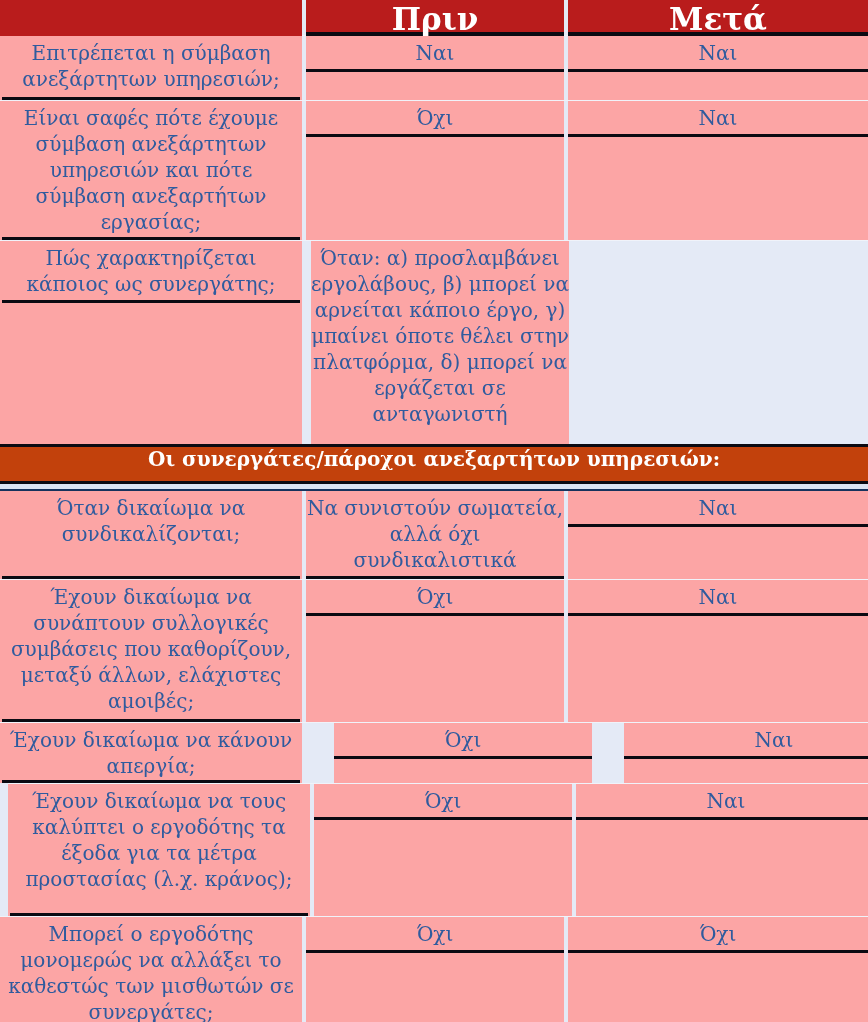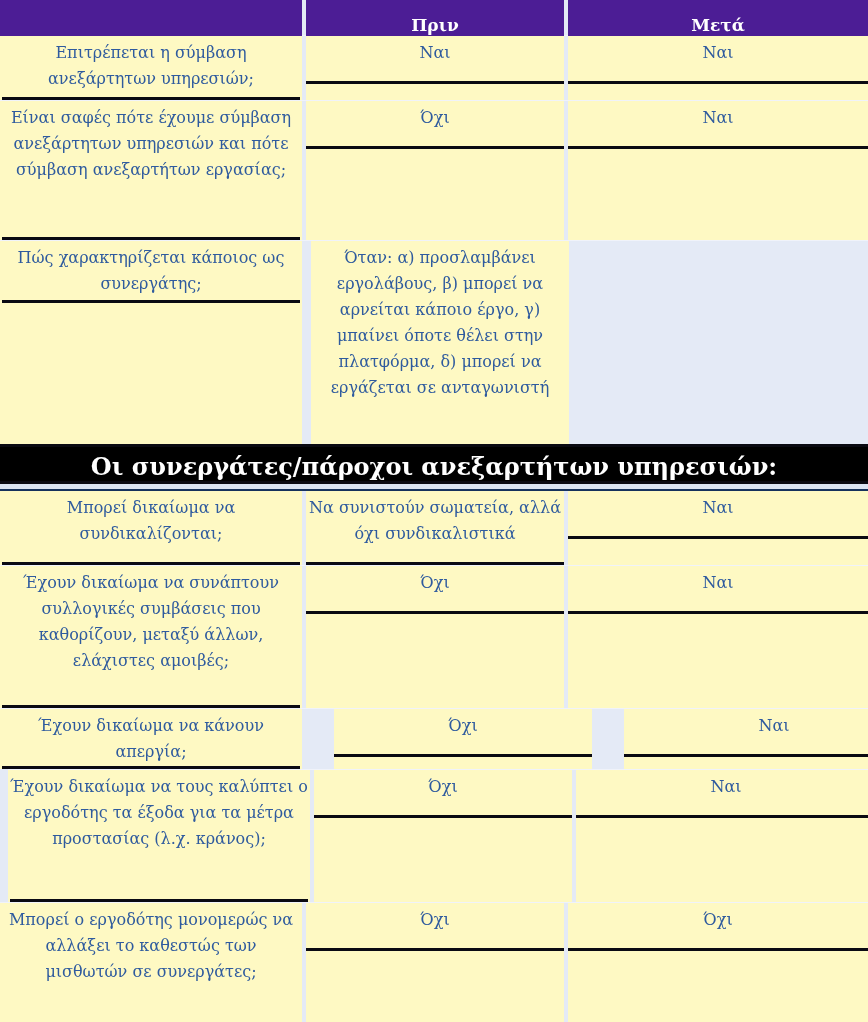--- a/index.html
+++ b/index.html
@@ -13,74 +13,74 @@
     box-sizing:border-box;
   }
   .row{
     display:grid;
     grid-template-columns:302px 258px 300px;
     column-gap:4px;
     box-sizing:border-box;
   }
   .row + .row{border-top:1px solid rgba(255,255,255,.45);}
   .cell{
-    background:#fef9c3;
+    background:#fca5a5;
     box-sizing:border-box;
     text-align:center;
-    font-size:16px;
+    font-size:20px;
     line-height:26px;
     padding-top:4px;
   }
   
   .hdr-row{height:35px;}
   .hdr-row .cell{
-    background:#4c1d95;
+    background:#b91c1c;
     color:#ffffff;
     font-weight:bold;
-    font-size:17px;
+    font-size:31px;
     display:flex;align-items:center;justify-content:center;
-    padding-top:12px;
+    padding-top:6px;
   }
   .hdr-row .cell.underlined{border-bottom:4px solid #0a0a12;}
   
   .q{
     display:flex;flex-direction:column;
     padding-left:2px;padding-right:2px;
   }
   .q::after{
     content:"";
     display:block;
     margin-top:auto;
     border-bottom:3px solid #0a0a12;
   }
   .r3 .q::after{margin-top:3px;}          
   
   .ans{
     display:block;
     border-bottom:3px solid #0a0a12;
-    padding-bottom:15px;
+    padding-bottom:3px;
   }
   .no-line .ans{border-bottom:none;}
   
   .r1{min-height:65px;}
   .r2{min-height:140px;}
   .r3{min-height:204px;gap:9px;}
   .r4{min-height:67px;}
   .r5{min-height:143px;}
   .r6{min-height:61px;gap:32px;}
   .r7{min-height:133px;margin-left:8px;}
   .r8{min-height:127px;}
   
   .section-band{
     border-top:3px solid #0a0a12;
     border-bottom:3px solid #0a0a12;
-    background:#000000;
+    background:#c2410c;
     height:34px;
-    display:flex;align-items:flex-end;justify-content:center;
-    color:#ffffff;font-weight:bold;font-size:24px;
+    display:flex;align-items:flex-start;justify-content:center;
+    color:#ffffff;font-weight:bold;font-size:20px;
     box-sizing:content-box;
   }
   .section-gap{height:5px;background:#dbe4f2;}
   .section-rule{height:2px;background:#16325c;}
 </style>
 </head>
 <body>
 
 <div id="table">
 
@@ -117,21 +117,21 @@
       </div>
   </div>
 
   <div class="section-band">
     <span>Οι συνεργάτες/πάροχοι ανεξαρτήτων υπηρεσιών:</span>
   </div>
   <div class="section-gap"></div>
   <div class="section-rule"></div>
 
   <div class="row r4">
-    <div class="cell q">Μπορεί δικαίωμα να συνδικαλίζονται;</div>
+    <div class="cell q">Όταν δικαίωμα να συνδικαλίζονται;</div>
     <div class="cell">
         <span class="ans">Να συνιστούν σωματεία, αλλά όχι συνδικαλιστικά</span>
       </div>
     <div class="cell">
         <span class="ans">Ναι</span>
       </div>
   </div>
 
   <div class="row r5">
     <div class="cell q">Έχουν δικαίωμα να συνάπτουν συλλογικές συμβάσεις που καθορίζουν, μεταξύ άλλων, ελάχιστες αμοιβές;</div>

